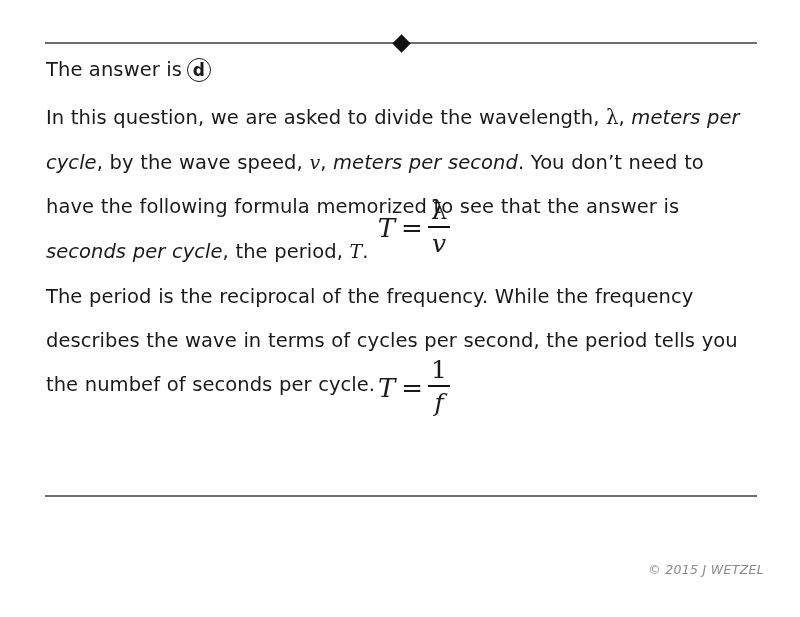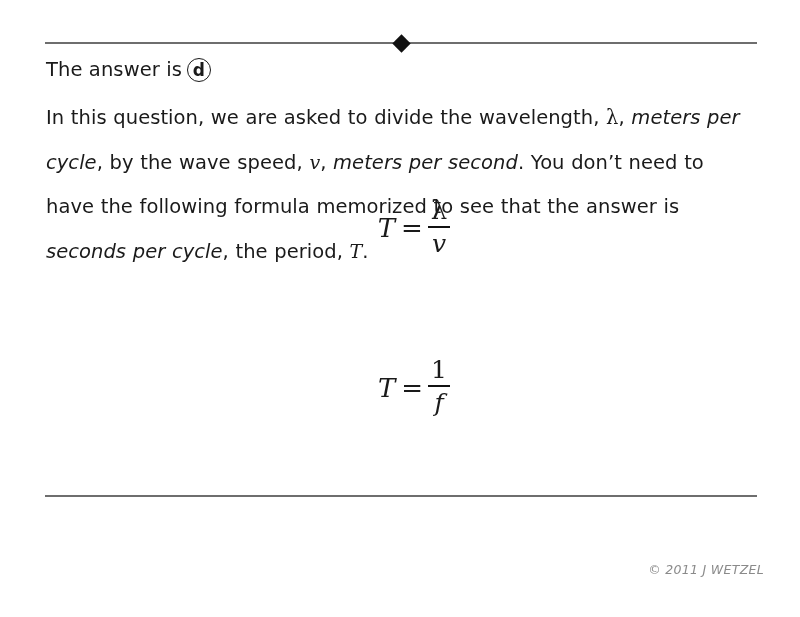--- a/index.html
+++ b/index.html
@@ -220,27 +220,28 @@
   <div class="formula formula-1">
     <span class="eqbox">
       <span class="lhs">T</span><span class="eqsign">=</span><span class="frac">
         <span class="num greeknum">λ</span>
         <span class="bar"></span>
         <span class="den">v</span>
       </span>
     </span>
   </div>
 
+  <div class="para para-2">The period is the reciprocal of the frequency.  While the frequency describes the wave in terms of cycles per second, the period tells you the numbef of seconds per cycle.</div>
 
   <div class="formula formula-2">
     <span class="eqbox">
       <span class="lhs">T</span><span class="eqsign">=</span><span class="frac">
         <span class="num upright">1</span>
         <span class="bar"></span>
         <span class="den">f</span>
       </span>
     </span>
   </div>
 
   <div class="footer-rule"></div>
-  <div class="copyright">© 2011 J WETZEL</div>
+  <div class="copyright">© 2015 J WETZEL</div>
 
 </div>
 
 </body></html>

